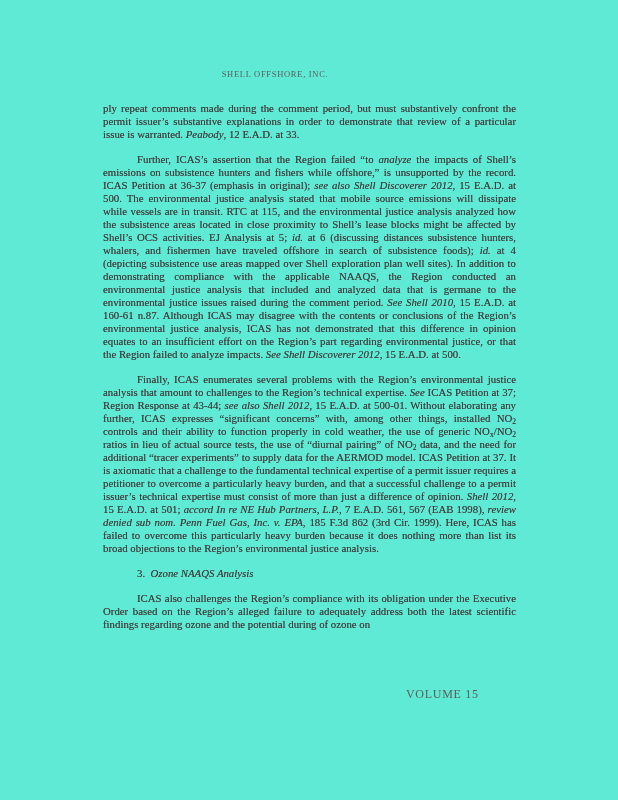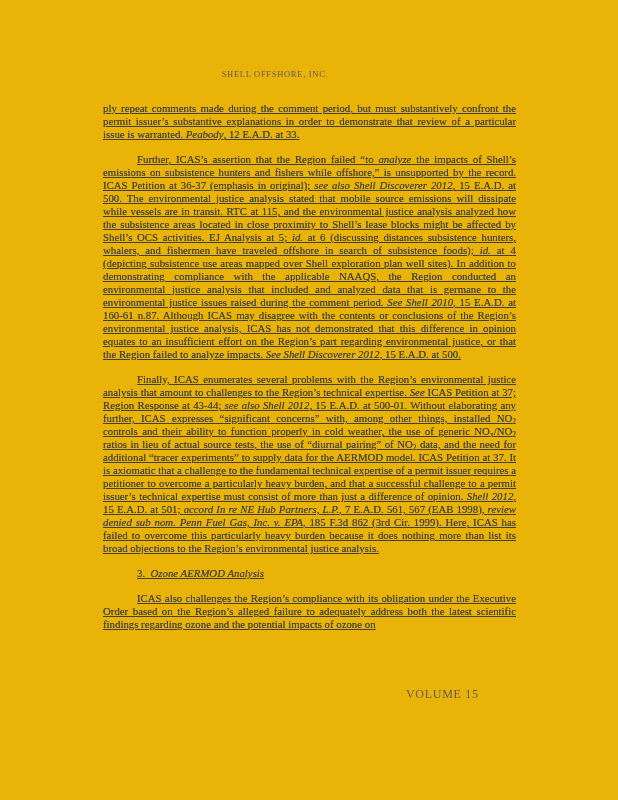--- a/index.html
+++ b/index.html
@@ -4,21 +4,21 @@
 <style>
   html, body {
     margin: 0;
     padding: 0;
     background: #ffffff;
   }
   .page {
     position: relative;
     width: 618px;
     height: 800px;
-    background: #eab308;
+    background: #5eead4;
     overflow: hidden;
     font-family: "Liberation Serif", serif;
   }
   .running-header {
     position: absolute;
     top: 69px;
     left: 0;
     width: 550px;
     text-align: center;
     font-size: 8.5px;
@@ -32,21 +32,20 @@
     width: 413px;
     color: #404040;
     font-size: 10.8px;
     line-height: 13px;
     text-align: justify;
     text-shadow: 0 0 0.4px rgba(70,70,70,0.75);
   }
   .para {
     margin: 0 0 12px 0;
     padding: 0;
-    text-decoration: underline;
   }
   .para.indent {
     text-indent: 34px;
   }
   .para sub {
     font-size: 7.5px;
     line-height: 0;
     vertical-align: -2px;
   }
   .page-footer {
@@ -61,18 +60,18 @@
 </head>
 <body>
 
 <div class="page">
   <div class="running-header">SHELL OFFSHORE, INC.</div>
 
   <div class="text-block">
       <p class="para"><span>ply repeat comments made during the comment period, but must substantively confront the permit issuer’s substantive explanations in order to demonstrate that review of a particular issue is warranted. </span><i>Peabody</i><span>, 12 E.A.D. at 33.</span></p>
       <p class="para indent"><span>Further, ICAS’s assertion that the Region failed “to </span><i>analyze</i><span> the impacts of Shell’s emissions on subsistence hunters and fishers while offshore,” is unsupported by the record. ICAS Petition at 36-37 (emphasis in original); </span><i>see also Shell Discoverer 2012</i><span>, 15 E.A.D. at 500. The environmental justice analysis stated that mobile source emissions will dissipate while vessels are in transit. RTC at 115, and the environmental justice analysis analyzed how the subsistence areas located in close proximity to Shell’s lease blocks might be affected by Shell’s OCS activities. EJ Analysis at 5; </span><i>id.</i><span> at 6 (discussing distances subsistence hunters, whalers, and fishermen have traveled offshore in search of subsistence foods); </span><i>id.</i><span> at 4 (depicting subsistence use areas mapped over Shell exploration plan well sites). In addition to demonstrating compliance with the applicable NAAQS, the Region conducted an environmental justice analysis that included and analyzed data that is germane to the environmental justice issues raised during the comment period. </span><i>See Shell 2010</i><span>, 15 E.A.D. at 160-61 n.87. Although ICAS may disagree with the contents or conclusions of the Region’s environmental justice analysis, ICAS has not demonstrated that this difference in opinion equates to an insufficient effort on the Region’s part regarding environmental justice, or that the Region failed to analyze impacts. </span><i>See Shell Discoverer 2012</i><span>, 15 E.A.D. at 500.</span></p>
       <p class="para indent"><span>Finally, ICAS enumerates several problems with the Region’s environmental justice analysis that amount to challenges to the Region’s technical expertise. </span><i>See</i><span> ICAS Petition at 37; Region Response at 43-44; </span><i>see also Shell 2012</i><span>, 15 E.A.D. at 500-01. Without elaborating any further, ICAS expresses “significant concerns” with, among other things, installed NO</span><sub>2</sub><span> controls and their ability to function properly in cold weather, the use of generic NO</span><sub>x</sub><span>/NO</span><sub>2</sub><span> ratios in lieu of actual source tests, the use of “diurnal pairing” of NO</span><sub>2</sub><span> data, and the need for additional “tracer experiments” to supply data for the AERMOD model. ICAS Petition at 37. It is axiomatic that a challenge to the fundamental technical expertise of a permit issuer requires a petitioner to overcome a particularly heavy burden, and that a successful challenge to a permit issuer’s technical expertise must consist of more than just a difference of opinion. </span><i>Shell 2012</i><span>, 15 E.A.D. at 501; </span><i>accord In re NE Hub Partners, L.P.</i><span>, 7 E.A.D. 561, 567 (EAB 1998), </span><i>review denied sub nom. Penn Fuel Gas, Inc. v. EPA</i><span>, 185 F.3d 862 (3rd Cir. 1999). Here, ICAS has failed to overcome this particularly heavy burden because it does nothing more than list its broad objections to the Region’s environmental justice analysis.</span></p>
-      <p class="para indent heading"><span>3.&nbsp;&nbsp;</span><i>Ozone AERMOD Analysis</i></p>
-      <p class="para indent"><span>ICAS also challenges the Region’s compliance with its obligation under the Executive Order based on the Region’s alleged failure to adequately address both the latest scientific findings regarding ozone and the potential impacts of ozone on</span></p>
+      <p class="para indent heading"><span>3.&nbsp;&nbsp;</span><i>Ozone NAAQS Analysis</i></p>
+      <p class="para indent"><span>ICAS also challenges the Region’s compliance with its obligation under the Executive Order based on the Region’s alleged failure to adequately address both the latest scientific findings regarding ozone and the potential during of ozone on</span></p>
     </div>
 
   <div class="page-footer">VOLUME 15</div>
 </div>
 
 </body></html>

